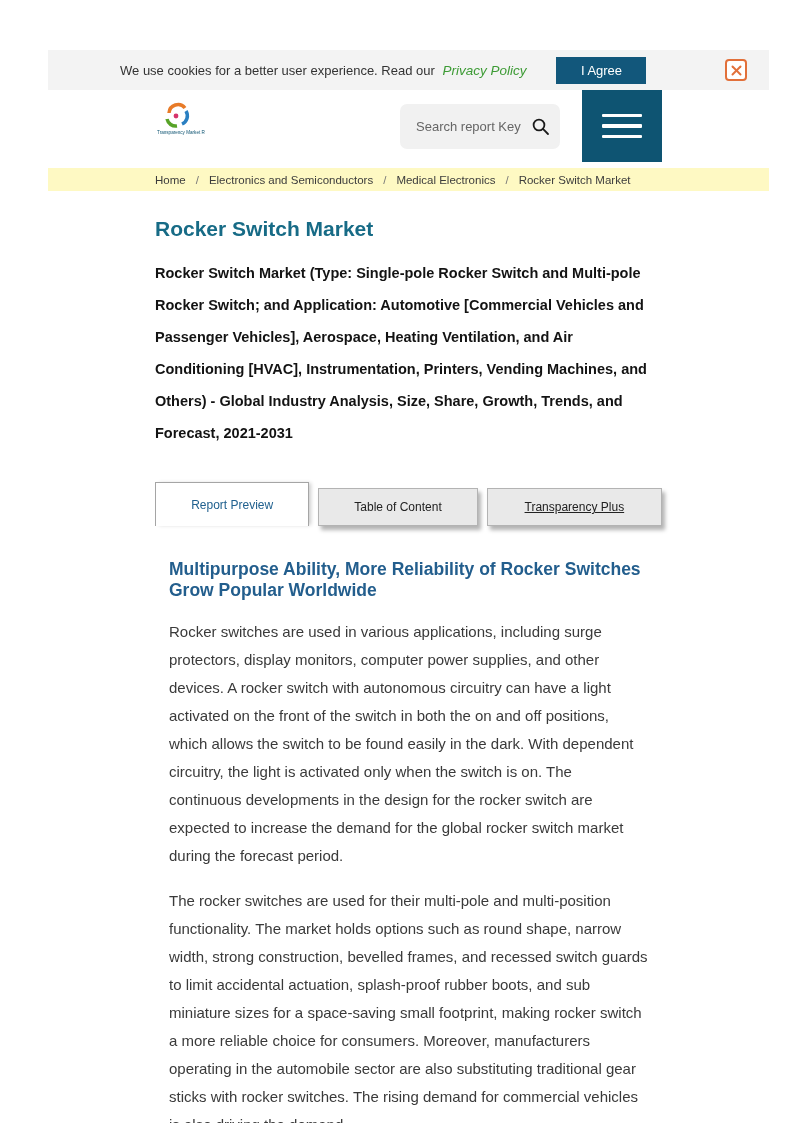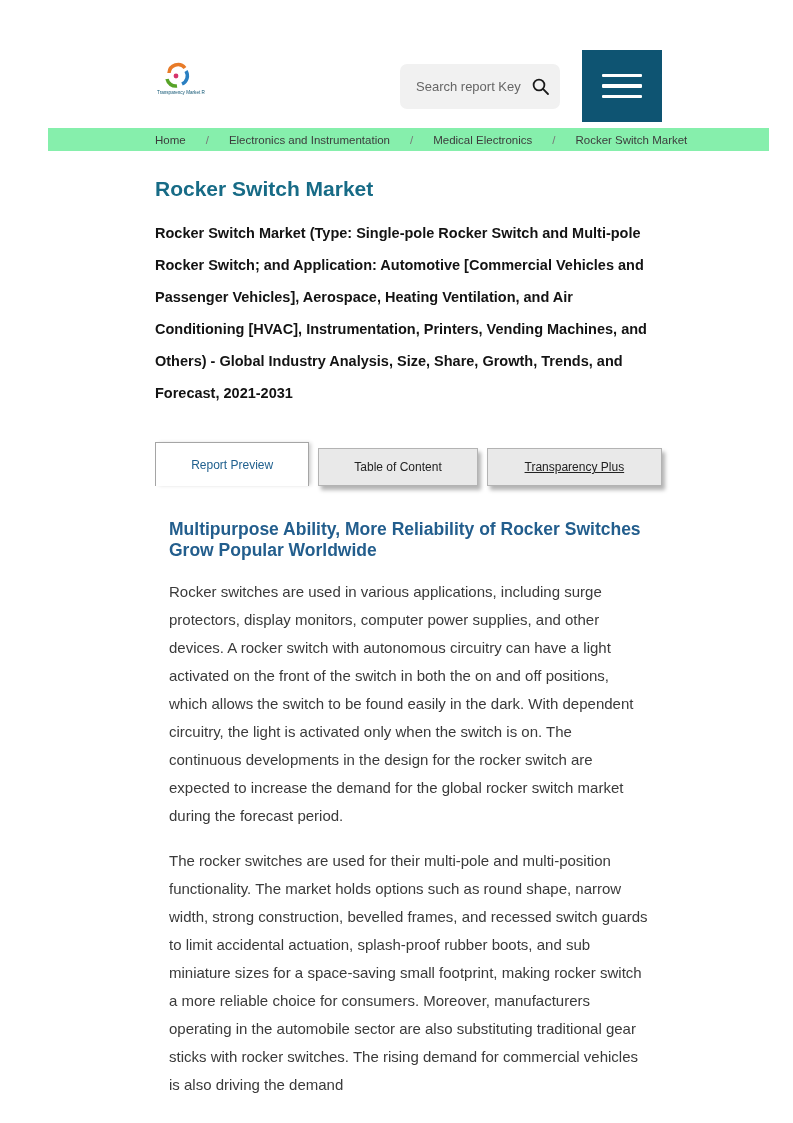--- a/index.html
+++ b/index.html
@@ -53,22 +53,22 @@
   .hamburger {
     position: absolute; left: 534px; top: 0;
     width: 80px; height: 72px; background: #0e5472; border: none;
     display: flex; flex-direction: column; align-items: center; justify-content: center;
     gap: 7px; cursor: pointer;
   }
   .hamburger .bar { width: 40px; height: 3.5px; background: #fff; border-radius: 1px; }
 
   
   .breadcrumb {
-    margin-top: 6px; height: 23px; background: #86efac;
-    display: flex; align-items: center; gap: 20px;
+    margin-top: 6px; height: 23px; background: #fef9c3;
+    display: flex; align-items: center; gap: 10px;
     padding-left: 107px; font-size: 11.5px; color: #3c3c3c;
   }
   .breadcrumb a { color: #3c3c3c; text-decoration: none; cursor: pointer; }
   .breadcrumb .sep { color: #777; }
 
   
   .main { margin-left: 107px; width: 507px; }
   .page-title {
     margin: 26px 0 0; font-size: 21px; font-weight: 700; color: #176b86;
   }
@@ -102,20 +102,35 @@
   }
   .body-para {
     margin: 17px 0 0; font-size: 15px; line-height: 28px; color: #3a3a3a;
   }
 </style>
 </head>
 <body>
 
 <div class="page-card">
 
+  <div class="cookie-banner">
+    <span class="cookie-text">
+      <span>We use cookies for a better user experience. Read our</span>
+      <a class="privacy-link">Privacy Policy</a>
+    </span>
+    <button class="agree-btn">I Agree</button>
+    <button class="cookie-close">
+      <span style="display:flex;">
+        <svg width="11" height="11" viewBox="0 0 11 11">
+          <line x1="1.5" y1="1.5" x2="9.5" y2="9.5" stroke="#e2703a" stroke-width="2" stroke-linecap="round"></line>
+          <line x1="9.5" y1="1.5" x2="1.5" y2="9.5" stroke="#e2703a" stroke-width="2" stroke-linecap="round"></line>
+        </svg>
+      </span>
+    </button>
+  </div>
 
   <header class="site-header">
     <div class="logo">
       <svg width="50" height="40" viewBox="0 0 50 40">
         <path d="M14 15 A9 9 0 0 1 30 10" stroke="#e87b28" fill="none" stroke-width="3.5"></path>
         <path d="M31 13 A9 9 0 0 1 27 26" stroke="#2a7fc1" fill="none" stroke-width="3.5"></path>
         <path d="M12 21 A9 9 0 0 0 22 28" stroke="#57a327" fill="none" stroke-width="3.5"></path>
         <circle cx="21" cy="18" r="2.4" fill="#d6336c"></circle>
         <text x="2" y="36" font-size="4.6" fill="#0e5472">Transparency Market Research</text>
       </svg>
@@ -134,21 +149,21 @@
         <span class="bar"></span>
         <span class="bar"></span>
         <span class="bar"></span>
       </span>
     </button>
   </header>
 
   <nav class="breadcrumb">
     <a>Home</a>
     <span class="sep">/</span>
-    <a>Electronics and Instrumentation</a>
+    <a>Electronics and Semiconductors</a>
     <span class="sep">/</span>
     <a>Medical Electronics</a>
     <span class="sep">/</span>
     <span>Rocker Switch Market</span>
   </nav>
 
   <main class="main">
     <h1 class="page-title">Rocker Switch Market</h1>
     <p class="report-desc">Rocker Switch Market (Type: Single-pole Rocker Switch and Multi-pole Rocker Switch; and Application: Automotive [Commercial Vehicles and Passenger Vehicles], Aerospace, Heating Ventilation, and Air Conditioning [HVAC], Instrumentation, Printers, Vending Machines, and Others) - Global Industry Analysis, Size, Share, Growth, Trends, and Forecast, 2021-2031</p>
 

